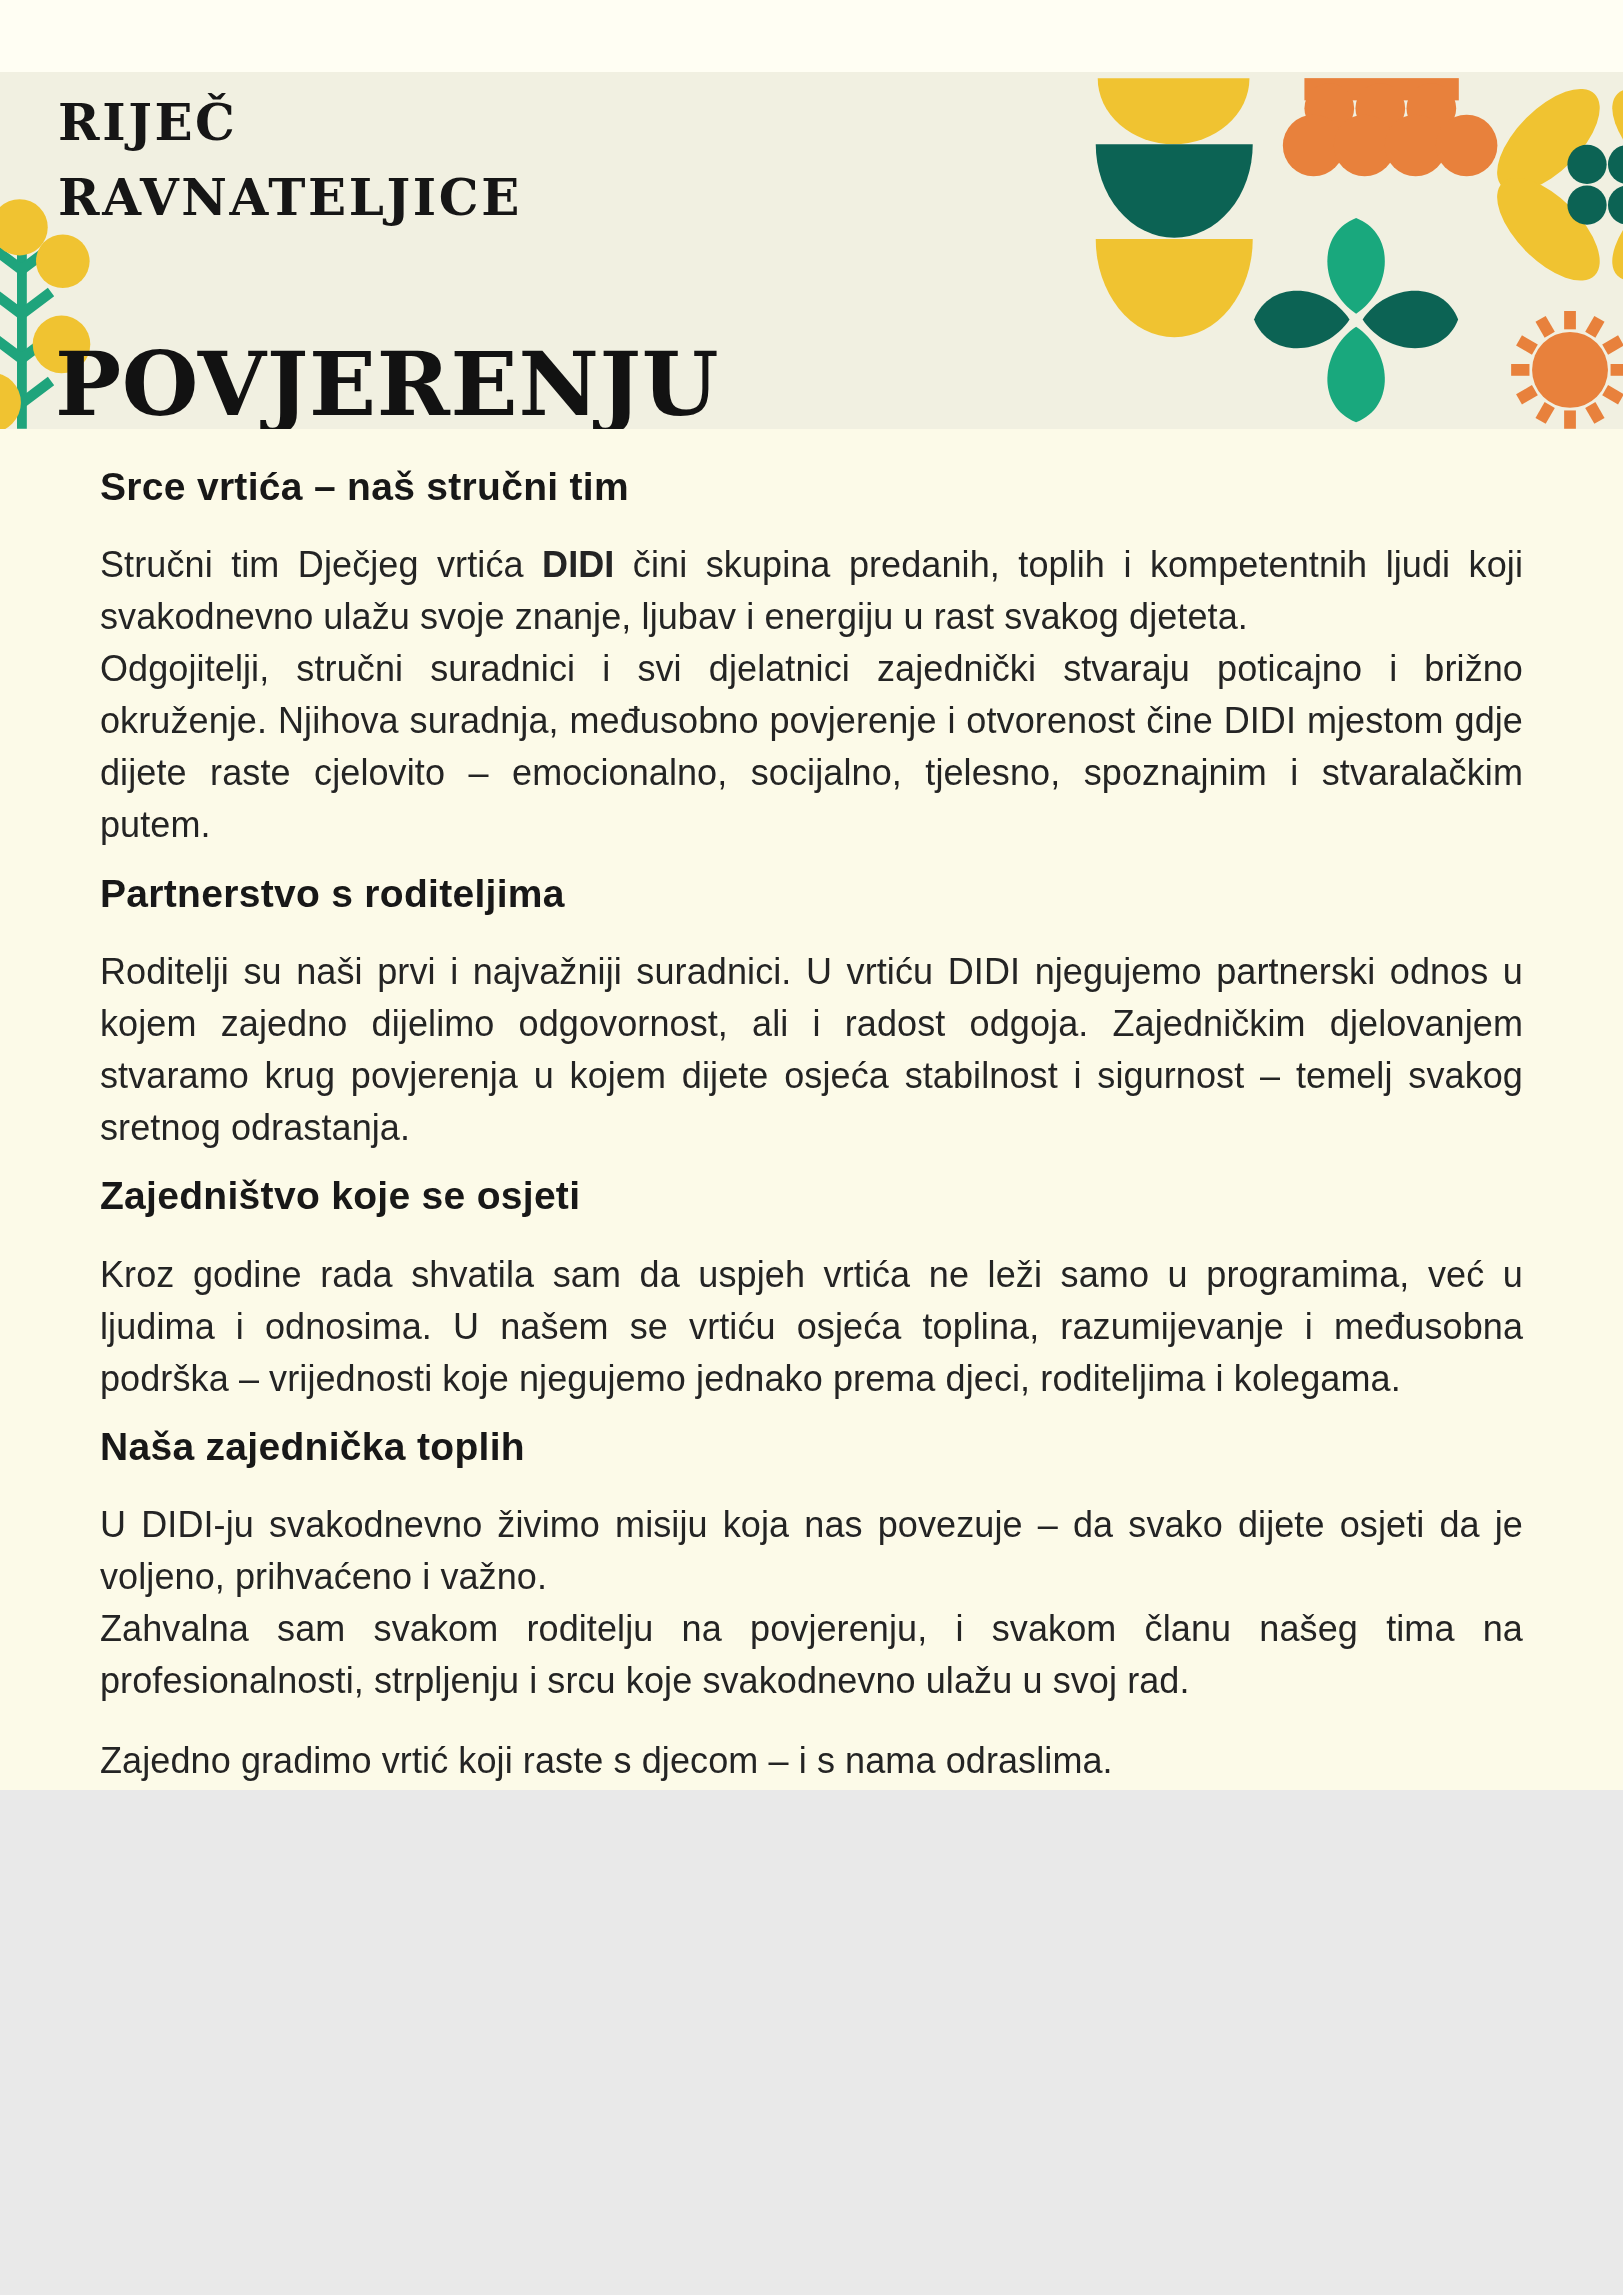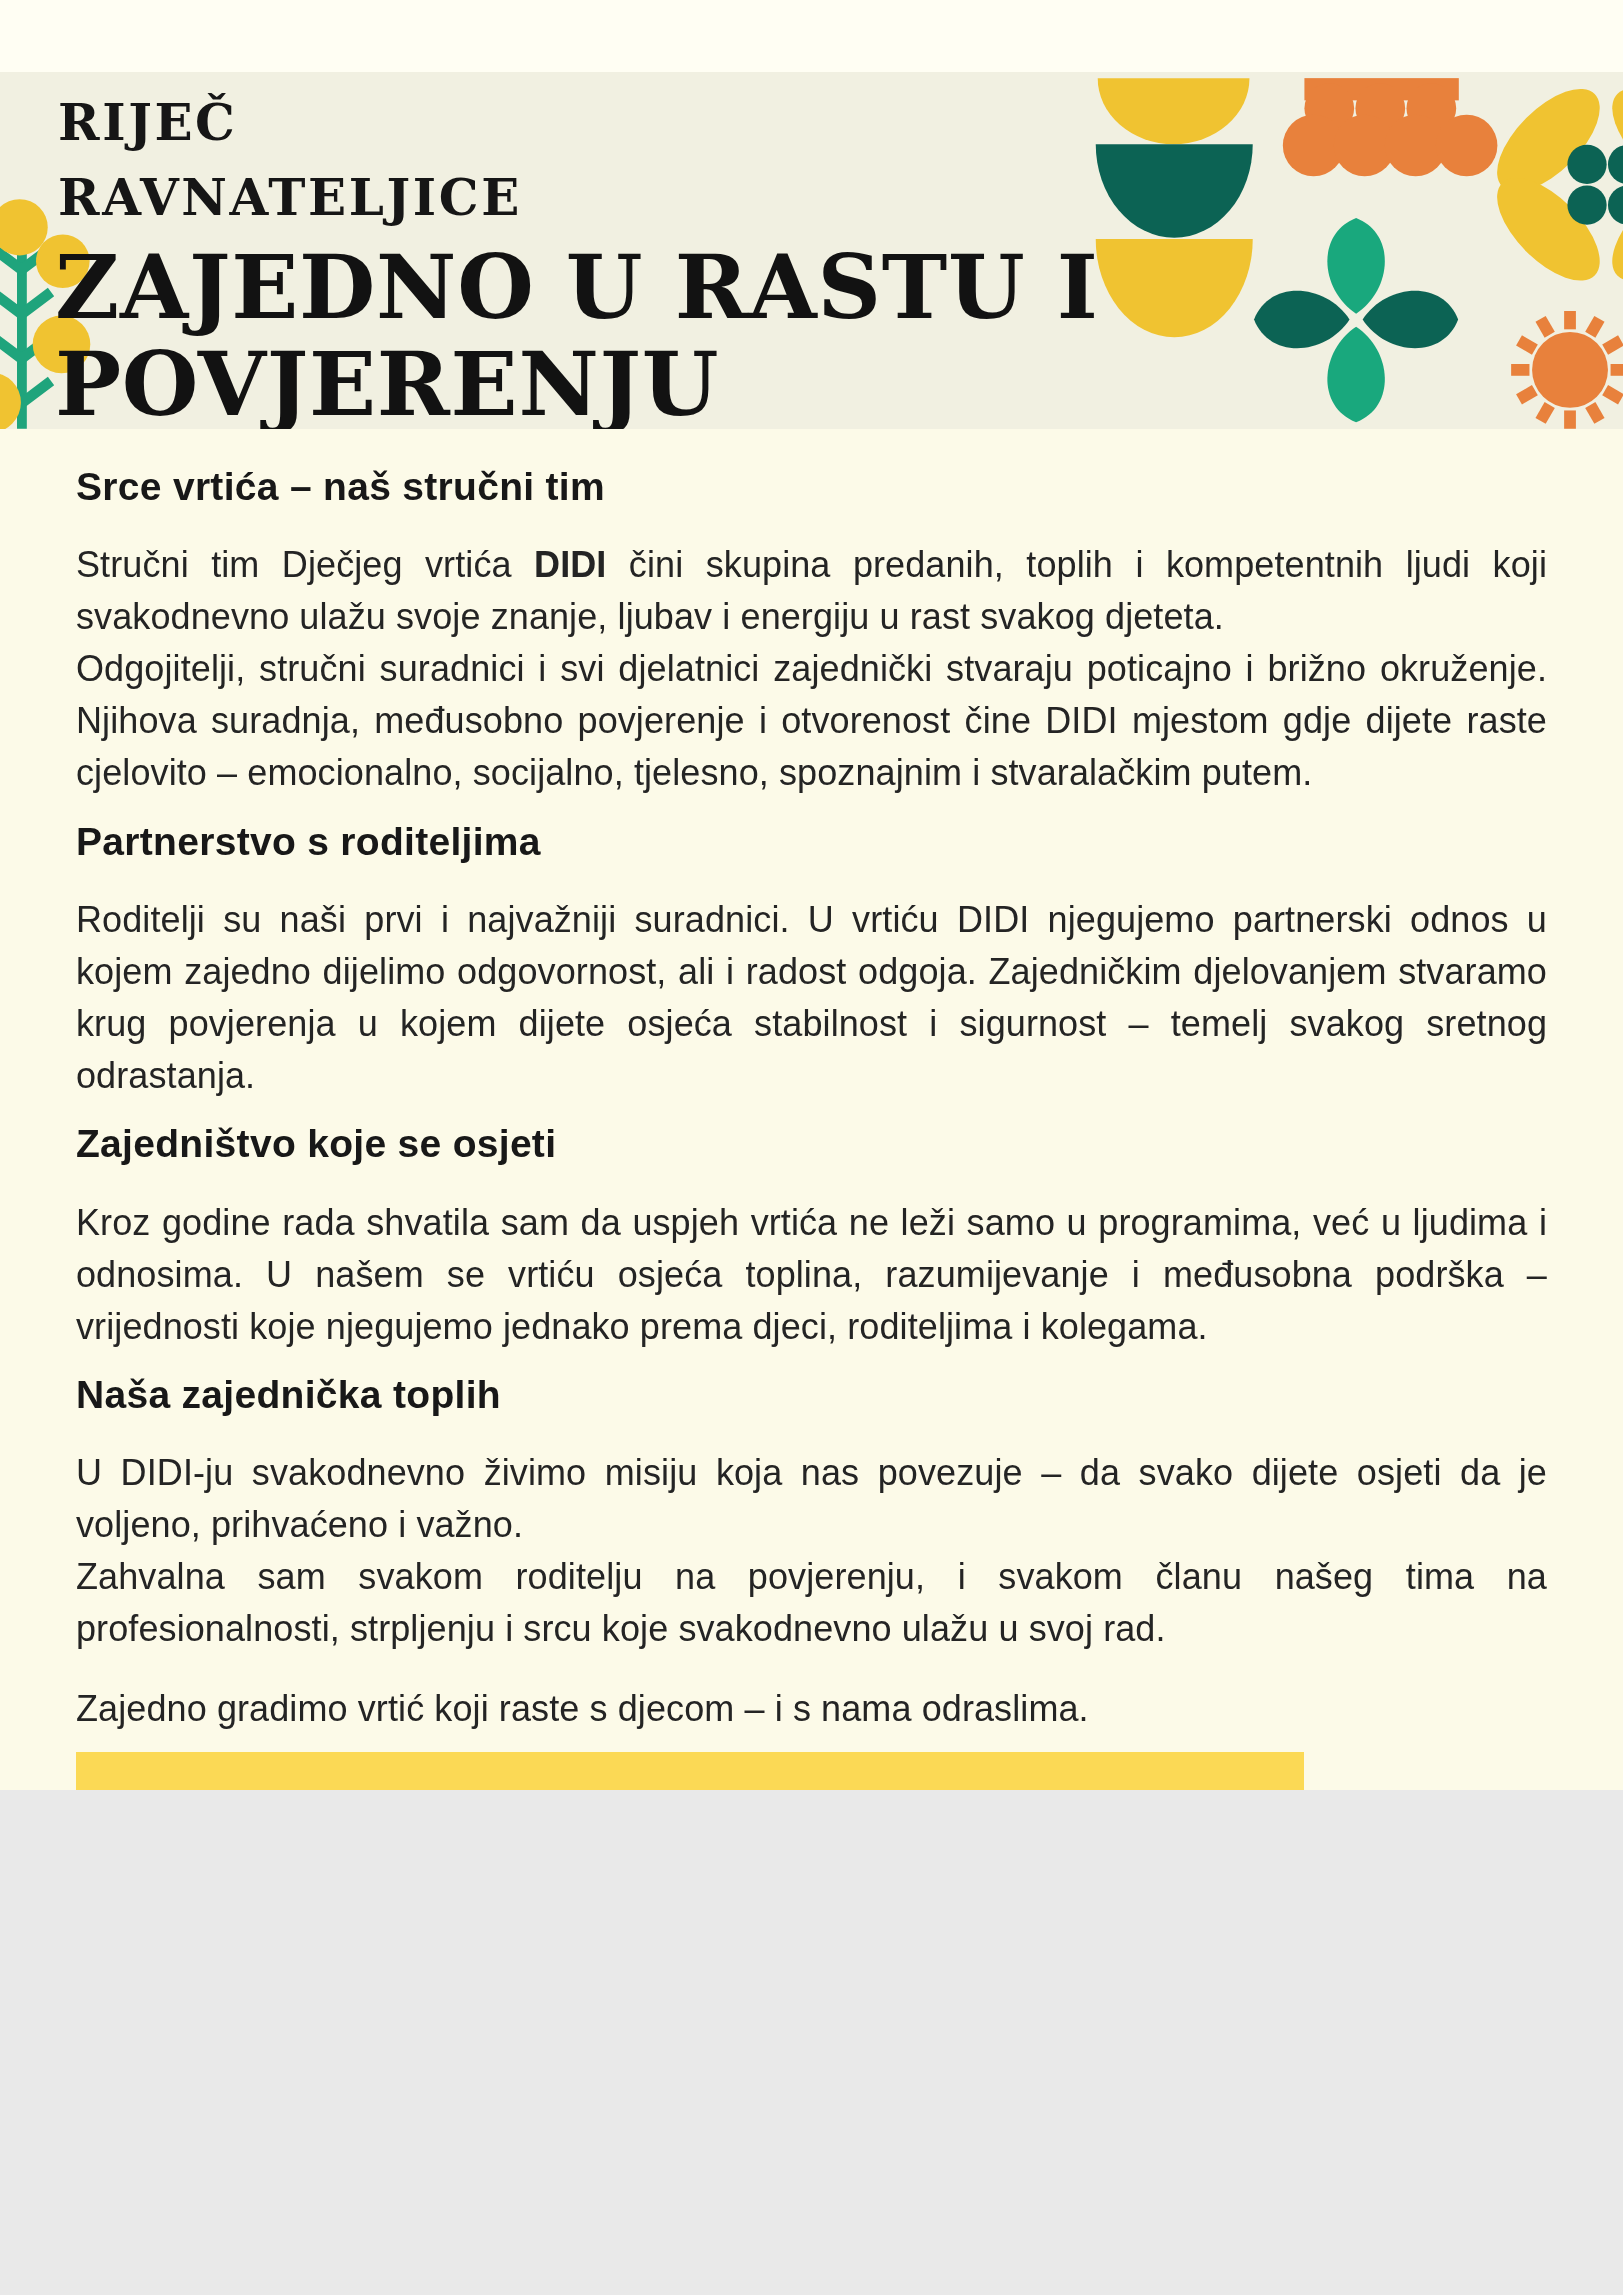--- a/index.html
+++ b/index.html
@@ -29,21 +29,21 @@
     position:absolute; left:55px; top:167px;
     font-family:"DejaVu Serif", serif; font-weight:700;
     font-size:88px; line-height:97px; letter-spacing:0.7px; color:#121212;
     white-space:nowrap;
   }
   
   .bodyarea{
     position:absolute; top:429px; left:0; width:1623px; height:1867px;
     background:var(--body-bg);
   }
-  .content{padding:0 76px; width:1623px;}
+  .content{padding:0 100px; width:1623px;}
   .content h2{
     font-size:39px; line-height:47px; font-weight:700; color:#181818;
     margin:18.3px 0 29.4px 0; letter-spacing:0.3px;
   }
   .content h2.first{margin-top:34px;}
   .content p{
     font-size:36px; line-height:52px; color:#242424;
     text-align:justify; letter-spacing:0.1px;
   }
   .content p strong{font-weight:700;}
@@ -155,21 +155,21 @@
         </g>
       </g>
     </svg>
 
     <div class="eyebrow">
       <div>RIJEČ</div>
       <div>RAVNATELJICE</div>
     </div>
 
     <h1 class="page-title">
-      <span>ZAJEDNO U RASTU I</span><br>
+      <br>
       <span>POVJERENJU</span>
     </h1>
   </div>
 
   <div class="bodyarea">
     <div class="content">
 
       <h2 class="first">Srce vrtića – naš stručni tim</h2>
       <p><span>Stručni tim Dječjeg vrtića </span><strong>DIDI</strong><span> čini skupina predanih, toplih i kompetentnih ljudi koji svakodnevno ulažu svoje znanje, ljubav i energiju u rast svakog djeteta.</span><br><span>Odgojitelji, stručni suradnici i svi djelatnici zajednički stvaraju poticajno i brižno okruženje. Njihova suradnja, međusobno povjerenje i otvorenost čine DIDI mjestom gdje dijete raste cjelovito – emocionalno, socijalno, tjelesno, spoznajnim i stvaralačkim putem.</span></p>
 

